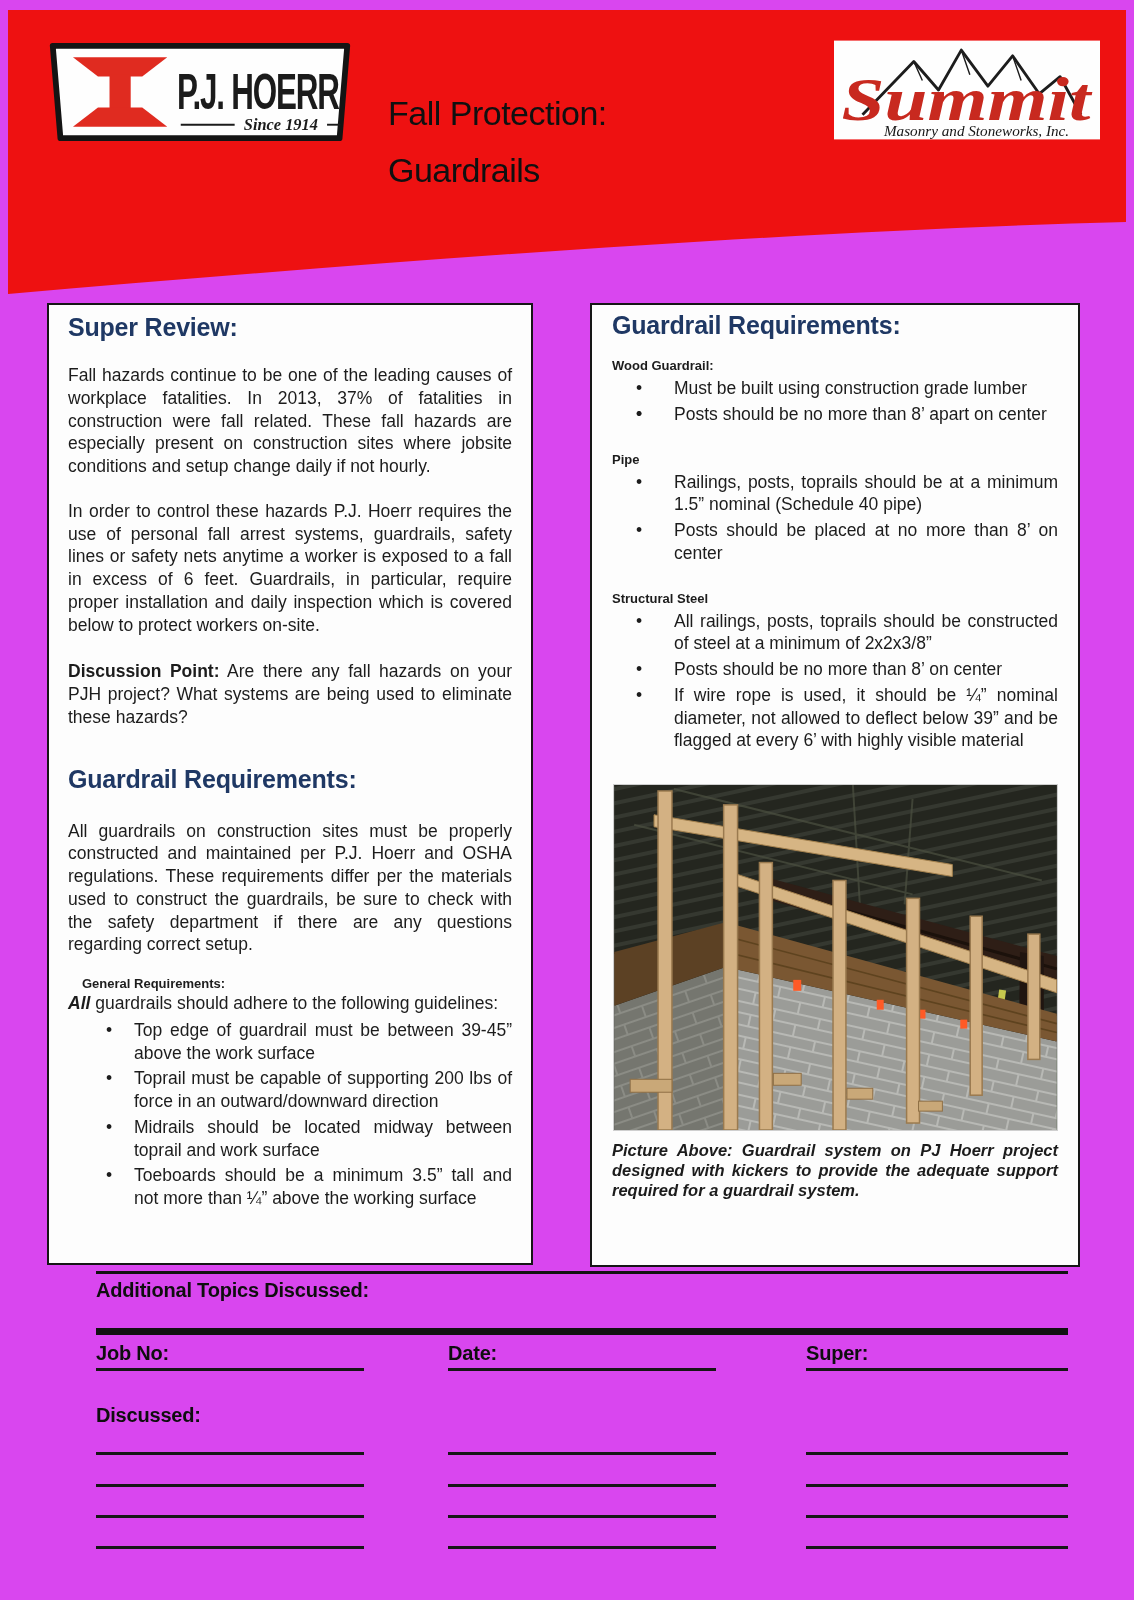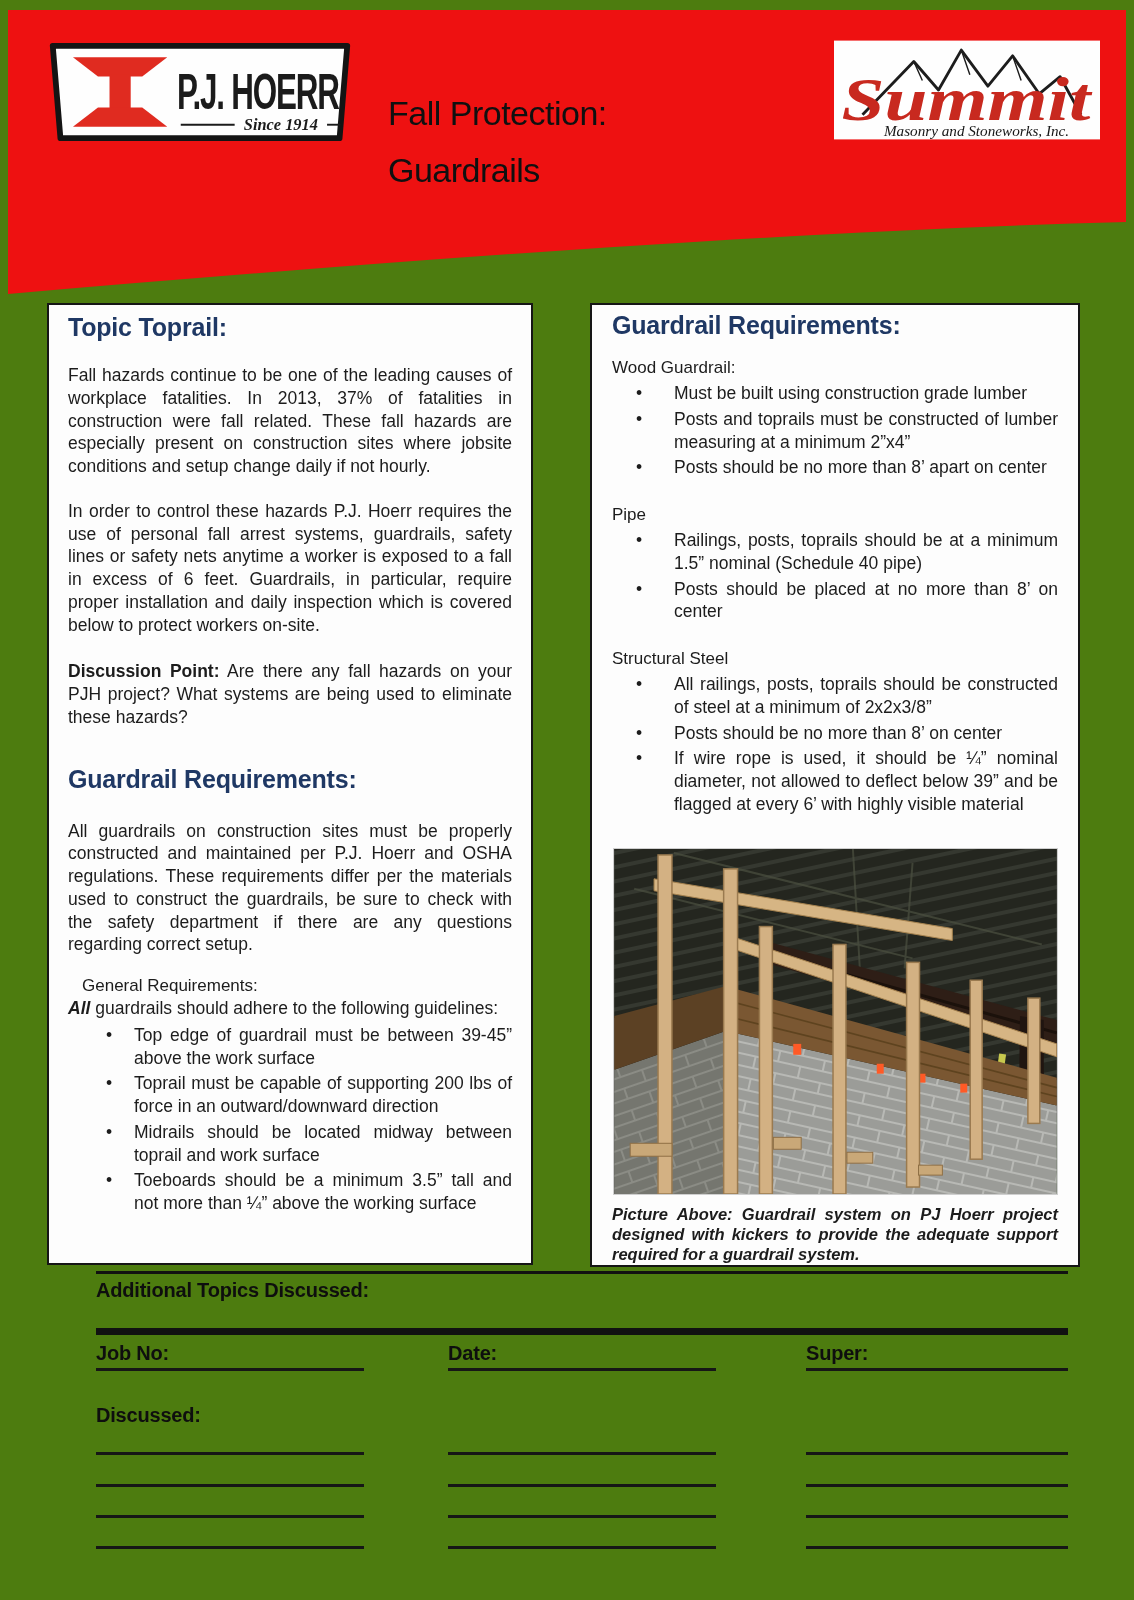--- a/index.html
+++ b/index.html
@@ -1,36 +1,36 @@
 <!DOCTYPE html>
 <html><head>
 <meta charset="utf-8">
 <style>
   html,body{margin:0;padding:0;background:#ffffff;}
-  .page{position:relative;width:1134px;height:1600px;background:#4d7c0f;overflow:hidden;
+  .page{position:relative;width:1134px;height:1600px;background:#d946ef;overflow:hidden;
         font-family:"Liberation Sans",sans-serif;color:#1c1c1c;}
   svg{display:block;}
 
   
   .header-svg{position:absolute;left:0;top:0;}
   .pj-logo{position:absolute;left:46px;top:39px;width:308px;height:106px;}
   .summit-logo{position:absolute;left:834px;top:38px;width:310px;height:104px;}
   .weekly-title{position:absolute;left:388px;top:44px;font-size:26px;font-weight:bold;color:#101010;}
   .big-title{position:absolute;left:388px;font-size:34px;font-weight:400;color:#101010;letter-spacing:-0.5px;}
   .big1{top:94px;}
   .big2{top:151px;}
 
   
   .box{position:absolute;background:#fdfdfd;border:2px solid #161616;box-sizing:border-box;overflow:hidden;}
   .left-box{left:47px;top:303px;width:486px;height:962px;padding:6px 19px 10px 19px;}
   .right-box{left:590px;top:303px;width:490px;height:964px;padding:4px 20px 6px 20px;}
 
   .h-navy{color:#1f3864;font-weight:bold;font-size:25px;letter-spacing:-0.2px;margin:2px 0 0 0;}
   .para{font-size:17.5px;line-height:1.3;text-align:justify;margin:22px 0 0 0;}
-  .subhead{font-size:17px;font-weight:normal;margin:26px 0 0 0;}
+  .subhead{font-size:13px;font-weight:bold;margin:26px 0 0 0;}
   .intro-line{font-size:17.5px;line-height:1.3;margin:1px 0 0 0;}
   .bold{font-weight:bold;}
   .bolditalic{font-weight:bold;font-style:italic;}
 
   .bullets{margin-top:4px;}
   .bullet{position:relative;font-size:17.5px;line-height:1.3;text-align:justify;margin-top:3px;}
   .left-box .bullet{padding-left:66px;}
   .left-box .bullet .dot{position:absolute;left:38px;top:0;}
   .right-box .bullet{padding-left:62px;}
   .right-box .bullet .dot{position:absolute;left:24px;top:0;}
@@ -76,21 +76,21 @@
       <g stroke="#1d1d1d" fill="#ffffff" stroke-width="3" stroke-linejoin="round">
         <path d="M30,78 L84,22 L110,52 L134,10 L162,48 L188,16 L216,56 L238,38 L260,78"></path>
         <path d="M84,22 L93,42 M134,10 L143,36 M188,16 L197,42" stroke-width="1.5" fill="none"></path>
       </g>
       <text x="8" y="84" font-family="Liberation Serif, serif" font-style="italic" font-weight="bold" font-size="64" fill="#c8291f" textLength="262" lengthAdjust="spacingAndGlyphs">Summit</text>
       <text x="150" y="100" text-anchor="middle" font-family="Liberation Serif, serif" font-style="italic" font-size="16" fill="#161616">Masonry and Stoneworks, Inc.</text>
     </svg>
   </div>
 
   <div class="box left-box">
-    <div class="h-navy">Topic Toprail:</div>
+    <div class="h-navy">Super Review:</div>
     <p class="para">Fall hazards continue to be one of the leading causes of workplace fatalities.  In 2013, 37% of fatalities in construction were fall related.  These fall hazards are especially present on construction sites where jobsite conditions and setup change daily if not hourly.</p>
     <p class="para">In order to control these hazards P.J. Hoerr requires the use of personal fall arrest systems, guardrails, safety lines or safety nets anytime a worker is exposed to a fall in excess of 6 feet.  Guardrails, in particular, require proper installation and daily inspection which is covered below to protect workers on-site.</p>
     <p class="para" style="margin-top:24px;"><span class="bold">Discussion Point:</span><span> Are there any fall hazards on your PJH project?  What systems are being used to eliminate these hazards?</span></p>
     <div class="h-navy" style="margin-top:36px;">Guardrail Requirements:</div>
     <p class="para" style="margin-top:26px;">All guardrails on construction sites must be properly constructed and maintained per P.J. Hoerr and OSHA regulations.  These requirements differ per the materials used to construct the guardrails, be sure to check with the safety department if there are any questions regarding correct setup.</p>
     <div class="subhead" style="margin-top:20px;margin-left:14px;">General Requirements:</div>
     <div class="intro-line"><span class="bolditalic">All</span><span> guardrails should adhere to the following guidelines:</span></div>
     <div class="bullets">
       <div class="bullet"><span class="dot">•</span><span>Top edge of guardrail must be between 39-45” above the work surface</span></div>
       <div class="bullet"><span class="dot">•</span><span>Toprail must be capable of supporting 200 lbs of force in an outward/downward direction</span></div>
@@ -98,21 +98,21 @@
       <div class="bullet"><span class="dot">•</span><span>Toeboards should be a minimum 3.5” tall and not more than ¼” above the working surface</span></div>
     </div>
   </div>
 
   <div class="box right-box">
     <div class="h-navy">Guardrail Requirements:</div>
 
     <div class="subhead" style="margin-top:18px;">Wood Guardrail:</div>
     <div class="bullets">
       <div class="bullet"><span class="dot">•</span><span>Must be built using construction grade lumber</span></div>
-      <div class="bullet"><span class="dot">•</span><span>Posts and toprails must be constructed of lumber measuring at a minimum 2”x4”</span></div>
+      <div class="bullet"><span class="dot">•</span></div>
       <div class="bullet"><span class="dot">•</span><span>Posts should be no more than 8’ apart on center</span></div>
     </div>
 
     <div class="subhead">Pipe</div>
     <div class="bullets">
       <div class="bullet"><span class="dot">•</span><span>Railings, posts, toprails should be at a minimum 1.5” nominal (Schedule 40 pipe)</span></div>
       <div class="bullet"><span class="dot">•</span><span>Posts should be placed at no more than 8’ on center</span></div>
     </div>
 
     <div class="subhead">Structural Steel</div>

